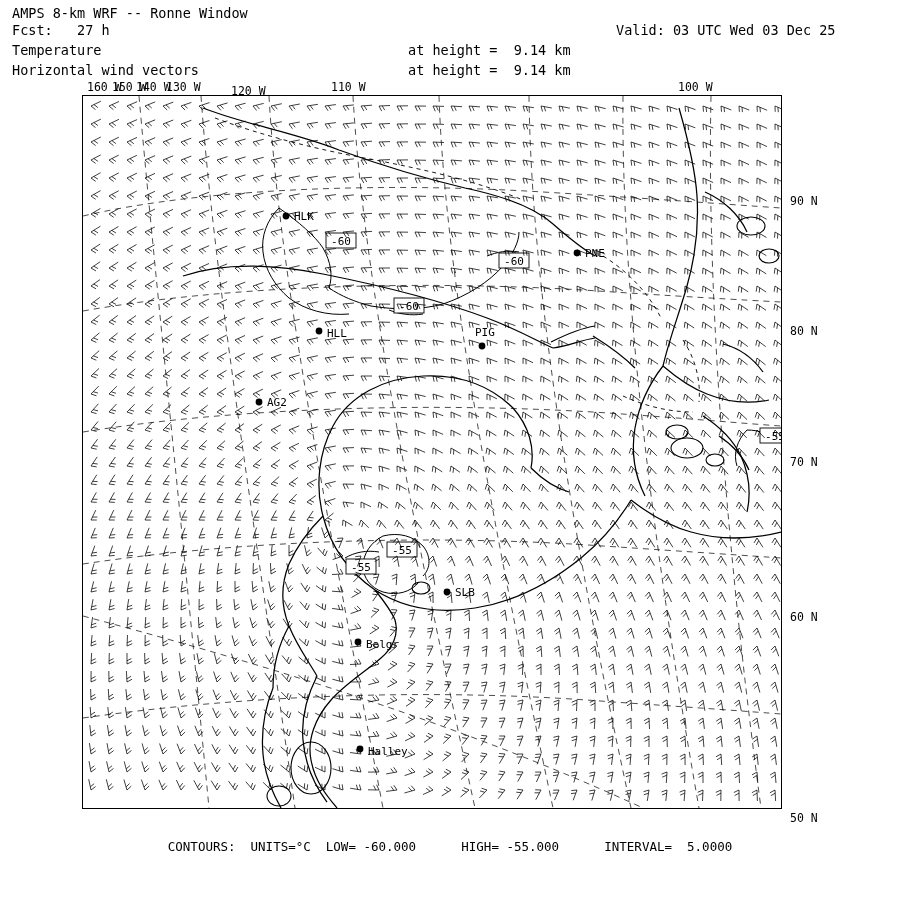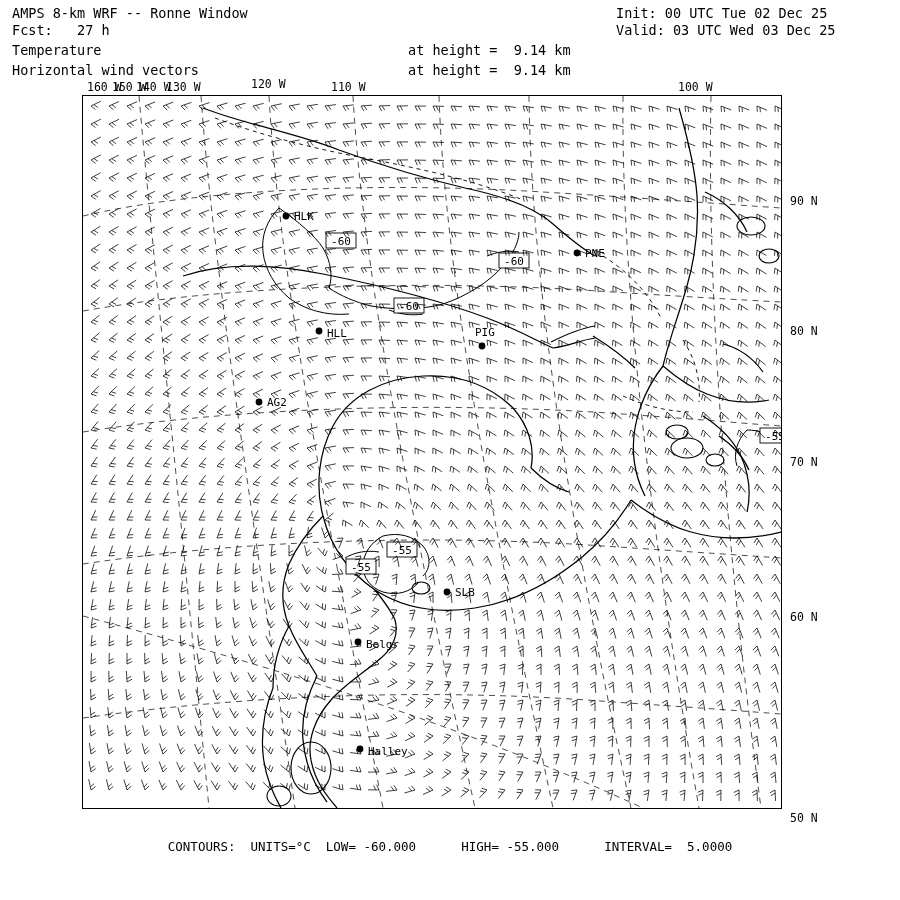--- a/index.html
+++ b/index.html
@@ -35,21 +35,20 @@
 
 <div class="page">
 
   <div class="hdr">
     <span class="t1">AMPS 8-km WRF -- Ronne Window</span>
     <span class="t2">Fcst:   27 h</span>
     <span class="t3">Temperature</span>
     <span class="t4">Horizontal wind vectors</span>
     <span class="t5">at height =  9.14 km</span>
     <span class="t6">at height =  9.14 km</span>
-    <span class="t7">Init: 00 UTC Tue 02 Dec 25</span>
     <span class="t8">Valid: 03 UTC Wed 03 Dec 25</span>
   </div>
 
   <div class="plot">
     <svg width="698" height="712" viewBox="0 0 698 712">
 
       <g stroke="#000" fill="none" stroke-width="0.7" stroke-dasharray="6,5">
 
         <path d="M0,120 C120,92 300,86 460,96 C560,102 640,108 698,112"></path>
         <path d="M0,215 C140,190 330,184 500,194 C590,200 660,204 698,206"></path>
@@ -1713,21 +1712,21 @@
         </g>
       </g>
     </svg>
   </div>
 
   <div>
     <span class="axlab" style="left:87px;top:80px;">160 W</span>
     <span class="axlab" style="left:112px;top:80px;">150 W</span>
     <span class="axlab" style="left:136px;top:80px;">140 W</span>
     <span class="axlab" style="left:166px;top:80px;">130 W</span>
-    <span class="axlab" style="left:231px;top:77px;margin-left:20px;">120 W</span>
+    <span class="axlab" style="left:231px;top:84px;">120 W</span>
     <span class="axlab" style="left:331px;top:80px;">110 W</span>
     <span class="axlab" style="left:641px;top:80px;margin-left:37px;">100 W</span>
   </div>
 
   <div>
     <span class="axlab" style="left:790px;top:194px;">90 N</span>
     <span class="axlab" style="left:790px;top:324px;">80 N</span>
     <span class="axlab" style="left:790px;top:455px;">70 N</span>
     <span class="axlab" style="left:790px;top:610px;">60 N</span>
     <span class="axlab" style="left:790px;top:811px;">50 N</span>

